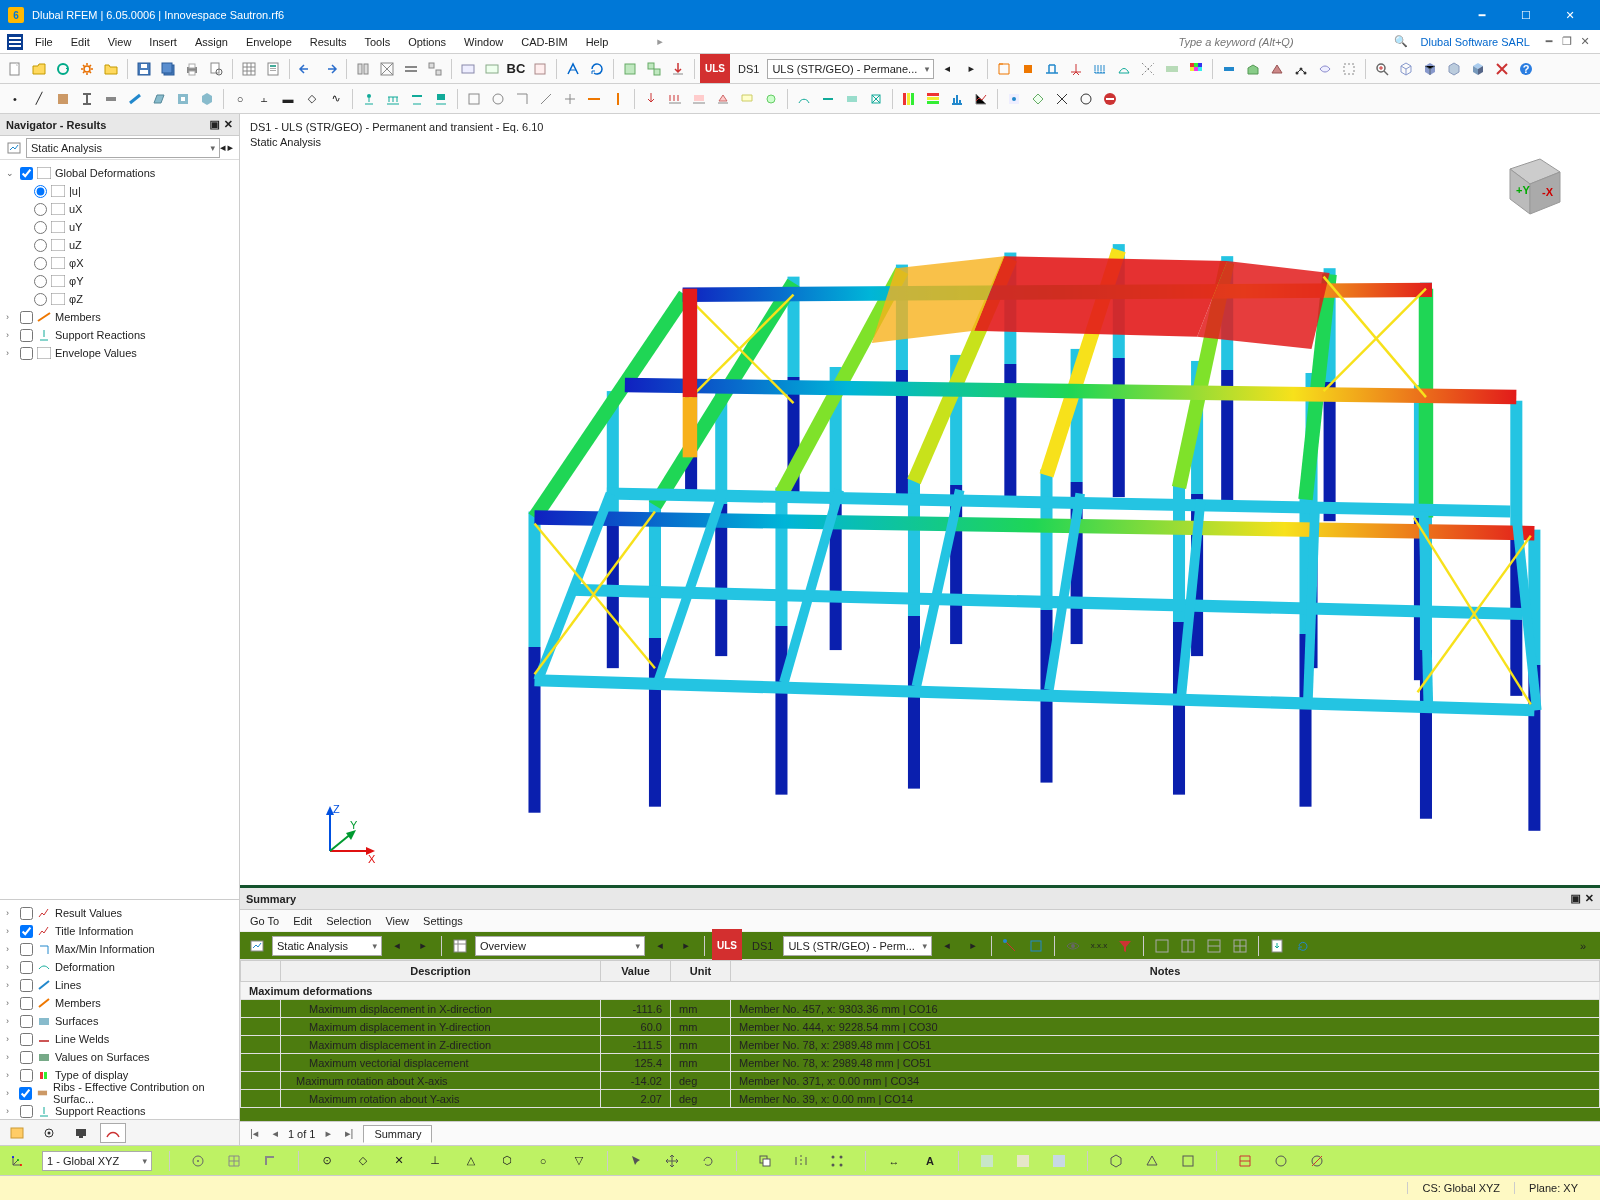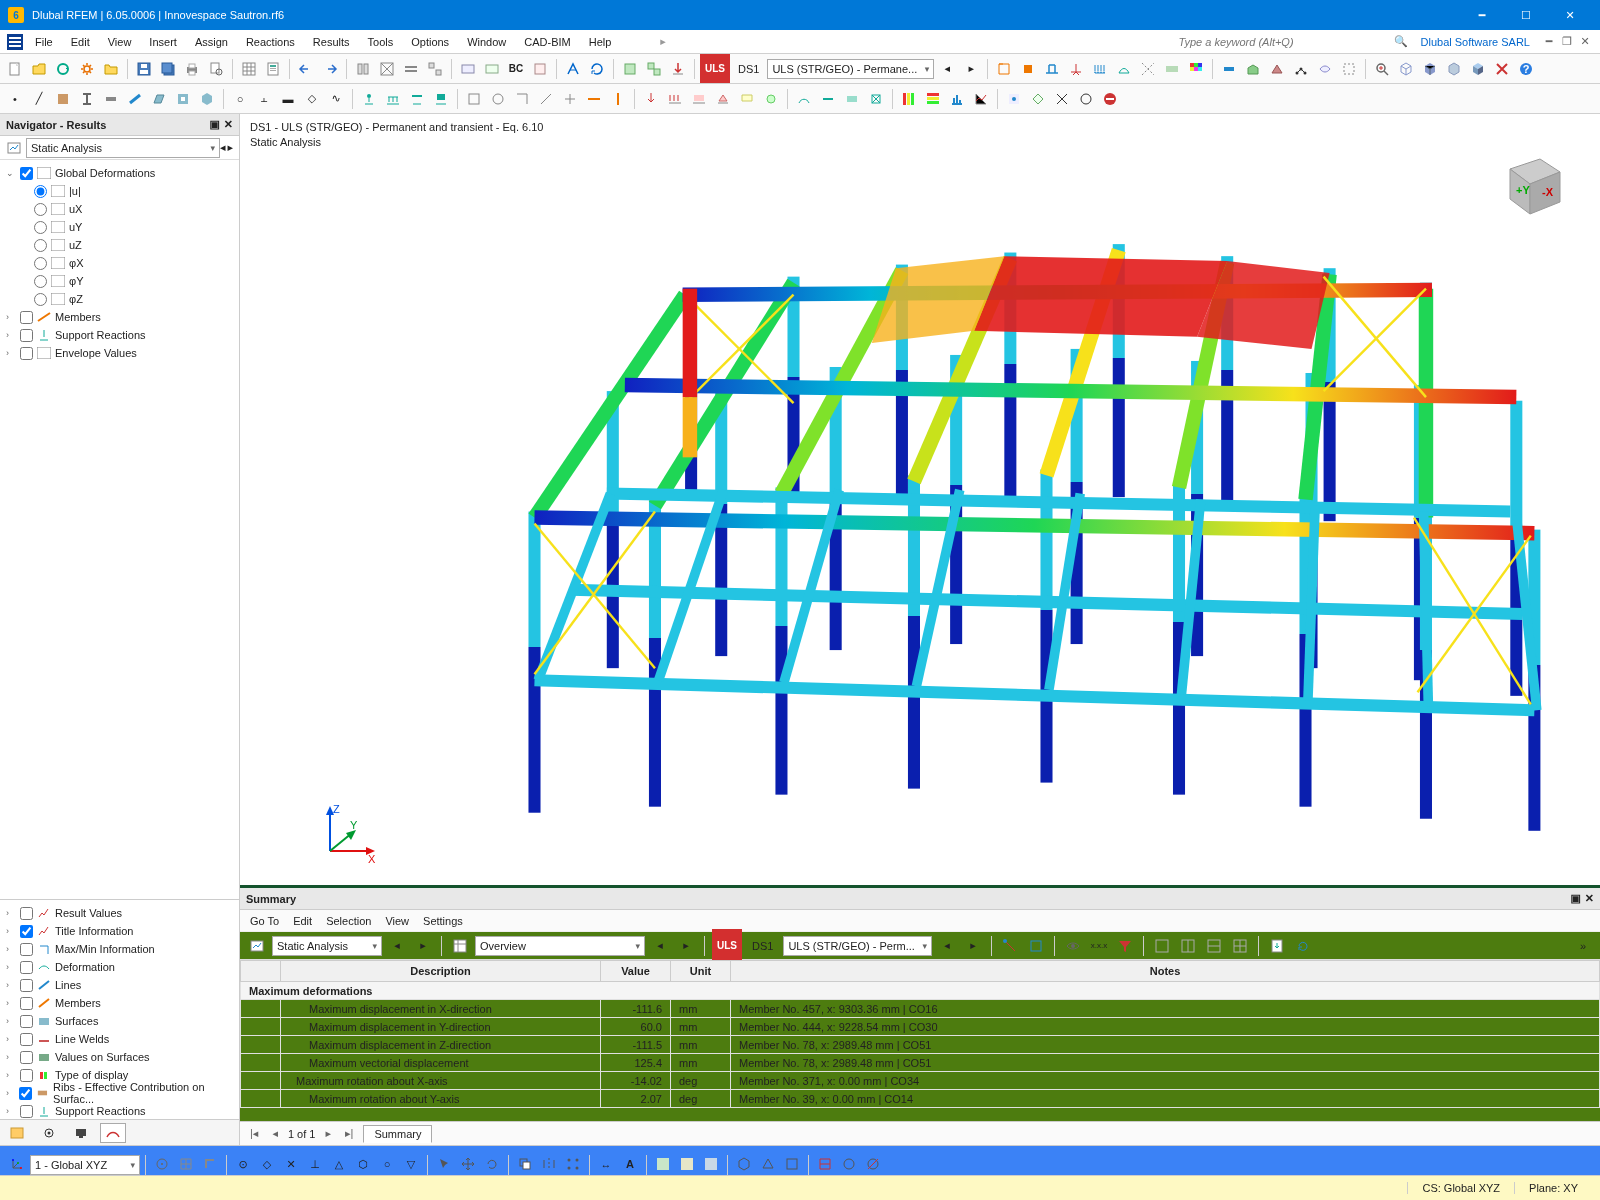--- a/index.html
+++ b/index.html
@@ -48,21 +48,21 @@
 .summenu{height:22px;display:flex;align-items:center;gap:14px;padding:0 10px;border-bottom:1px solid #eee;background:#fafafa}
 .sumtoolbar{height:28px;display:flex;align-items:center;padding:0 6px;gap:4px;border-bottom:1px solid #ddd}
 .sumtable{flex:1;overflow:auto}
 .sumtable table{width:100%;border-collapse:collapse}
 .sumtable th{background:#f0f0f0;border:1px solid #ccc;padding:4px 8px;font-weight:700;text-align:center}
 .sumtable td{border:1px solid #e0e0e0;padding:2px 8px;height:18px}
 .sumtable .grouprow td{background:#f5f5f5;font-weight:600}
 .sumtable .num{text-align:right}
 .sumtabs{height:24px;border-top:1px solid #ccc;display:flex;align-items:center;padding:0 6px;gap:6px;background:#fafafa}
 .sumtabs .nav{color:#666;padding:0 4px}
-.bottombar{height:30px;background:#3b82f6;border-top:1px solid #ccc;display:flex;align-items:flex-end;padding:0 6px;gap:2px;overflow:hidden}
+.bottombar{height:30px;background:#bef264;border-top:1px solid #ccc;display:flex;align-items:center;padding:0 6px;gap:14px;overflow:hidden}
 .statusbar{height:22px;background:#fef9c3;border-top:1px solid #ccc;display:flex;align-items:center;padding:12px 8px}
 .statusbar .cell{padding:0 14px;border-left:1px solid #ccc}
 .statusbar .cell:first-child{border-left:none}
 .flex1{flex:1}
 </style>
 </head>
 <body>
 
 <div class="titlebar">
   <div class="logo">6</div>
@@ -81,21 +81,21 @@
         <rect x="2" y="3" width="12" height="2" fill="#fff"></rect>
         <rect x="2" y="7" width="12" height="2" fill="#fff"></rect>
         <rect x="2" y="11" width="12" height="2" fill="#fff"></rect>
       </svg>
     </span>
   <span class="mi">File</span>
   <span class="mi">Edit</span>
   <span class="mi">View</span>
   <span class="mi">Insert</span>
   <span class="mi">Assign</span>
-  <span class="mi">Reactions</span>
+  <span class="mi">Envelope</span>
   <span class="mi">Results</span>
   <span class="mi">Tools</span>
   <span class="mi">Options</span>
   <span class="mi">Window</span>
   <span class="mi">CAD-BIM</span>
   <span class="mi">Help</span>
   <span style="color:#999;margin-left:40px">▸</span>
   <input class="search" style="border: none; background: transparent; outline: none;" placeholder="Type a keyword (Alt+Q)">
   <span class="tbicon">🔍</span>
   <span class="company">Dlubal Software SARL</span>
@@ -217,21 +217,21 @@
   <span class="tbicon">
       <svg viewBox="0 0 16 16">
         <rect x="2" y="4" width="12" height="8" fill="#eef" stroke="#88a"></rect>
       </svg>
     </span>
   <span class="tbicon">
       <svg viewBox="0 0 16 16">
         <rect x="2" y="4" width="12" height="8" fill="#efe" stroke="#8a8"></rect>
       </svg>
     </span>
-  <span class="tbicon" style="font-size:10px;font-weight:bold">BC</span>
+  <span class="tbicon" style="font-size:13px;font-weight:bold">BC</span>
   <span class="tbicon">
       <svg viewBox="0 0 16 16">
         <rect x="3" y="3" width="10" height="10" fill="#fee" stroke="#a88"></rect>
       </svg>
     </span>
   <div class="sep"></div>
   <span class="tbicon">
       <svg viewBox="0 0 16 16">
         <path d="M3 13 8 3l5 10" fill="none" stroke="#06c" stroke-width="1.5"></path>
         <path d="M5 9h6" stroke="#06c"></path>

